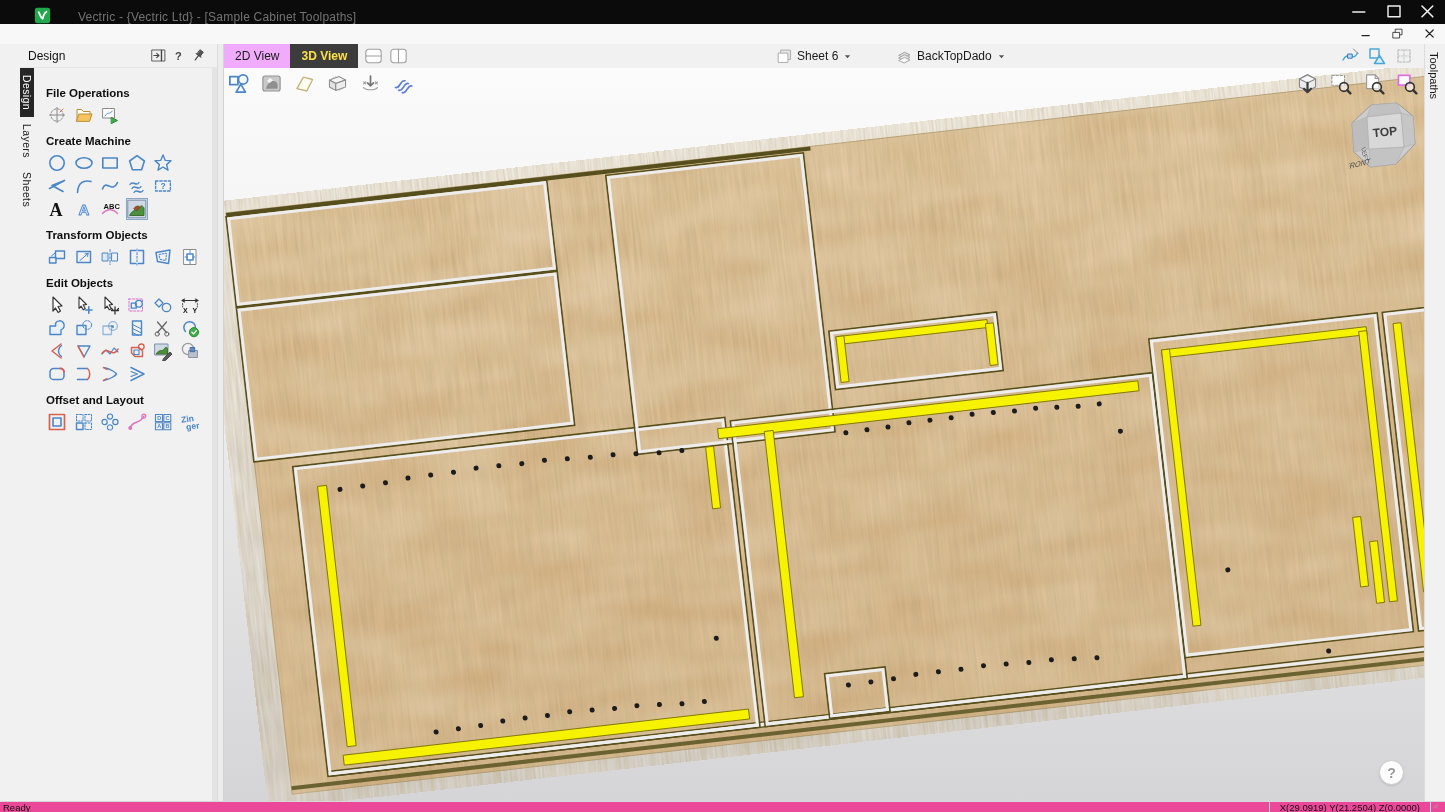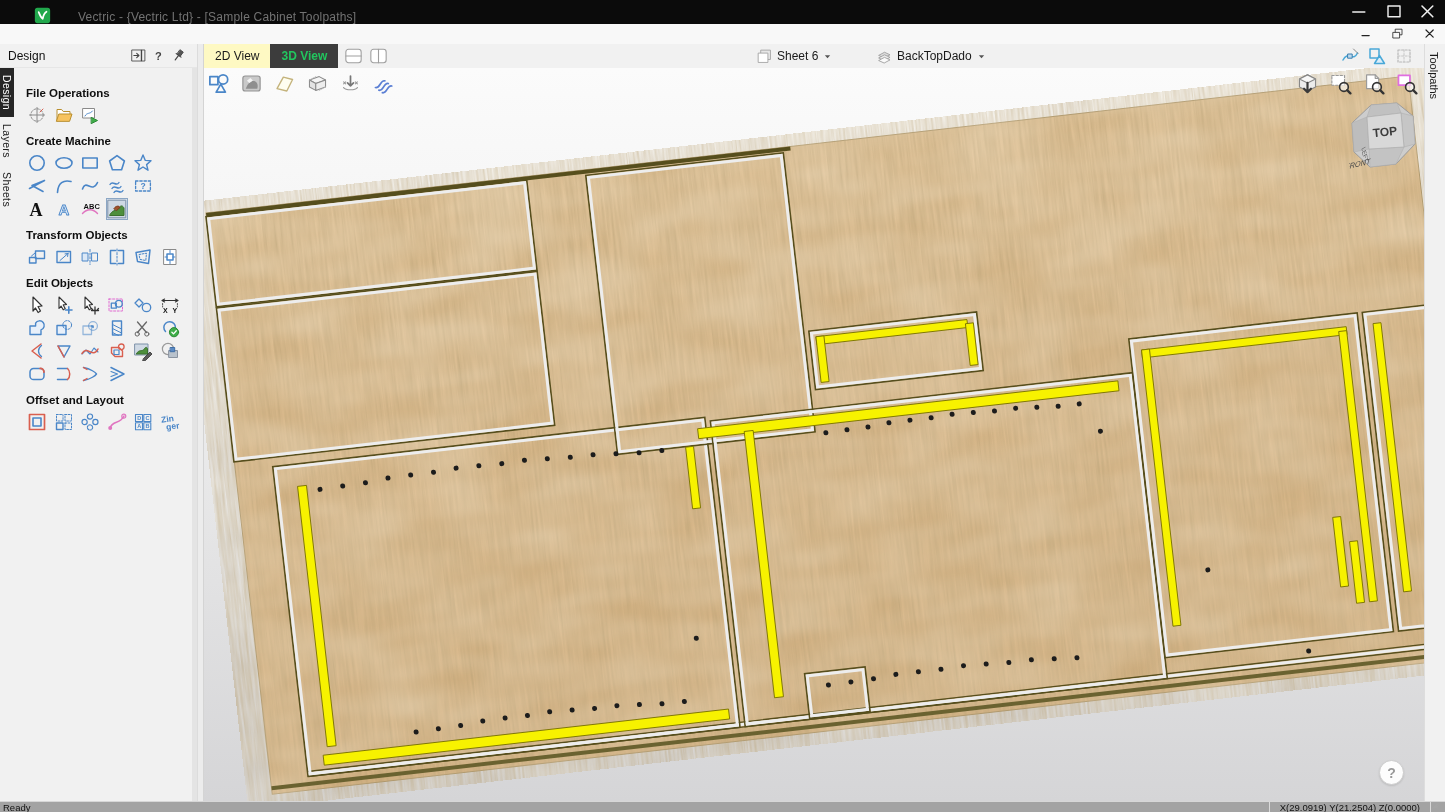--- a/index.html
+++ b/index.html
@@ -12,21 +12,21 @@
   .titletext{margin-left:27px;letter-spacing:.2px;}
   .winbtns{margin-left:auto;display:flex;height:100%;}
   .winbtn{width:34px;height:100%;display:flex;align-items:center;justify-content:center;}
   
   .menubar{height:20px;background:#f8f8f8;display:flex;align-items:center;font-size:12px;position:relative;}
   .menu-item{padding:0 11px;height:100%;display:flex;align-items:center;cursor:default;}
   .menu-item:first-child{padding-left:8px;}
   .mdibtns{position:absolute;right:6px;top:0;height:100%;display:flex;gap:14px;align-items:center;}
   .mdibtn{width:18px;height:16px;display:flex;align-items:center;justify-content:center;}
   
-  .main{display:flex;height:757px;}
+  .main{display:flex;height:757px;padding-left:20px;}
   .leftpanel{width:197px;background:#f1f1f1;position:relative;flex:none;}
   .panelheader{height:24px;display:flex;align-items:center;font-size:12px;padding-left:8px;border-bottom:1px solid #e6e6e6;}
   .ph-icons{margin-left:auto;display:flex;gap:3px;padding-right:10px;}
   .ph-icons span{width:17px;height:17px;display:inline-flex;}
   .panelbody{position:absolute;top:24px;bottom:0;left:0;right:0;}
   .vtabs{position:absolute;left:0;top:0;width:14px;display:flex;flex-direction:column;}
   .vtab{writing-mode:vertical-rl;font-size:10.5px;padding:7px 1px;color:#222;letter-spacing:.4px;}
   .vtab.active{background:#262626;color:#fff;}
   .scrolltrack{position:absolute;right:0;top:0;bottom:0;width:5px;background:#e4e4e4;}
   .tools{position:absolute;left:16px;top:0;right:8px;padding:4px 0 0 10px;}
@@ -35,43 +35,43 @@
   .iconrow{display:flex;gap:4.5px;margin-bottom:1px;}
   .ticon{width:22px;height:22px;display:inline-flex;align-items:center;justify-content:center;border:1px solid transparent;}
   .ticon.pressed{background:#d8e2ee;border-color:#8ba6c4;}
   .jobdims{position:absolute;left:26px;bottom:18px;font-size:11.5px;font-weight:bold;line-height:14px;}
   .jobdims .jd-line{white-space:pre;margin-left:7px;}
   .splitter{width:7px;background:#ececec;border-left:1px solid #dcdcdc;border-right:1px solid #d4d4d4;flex:none;}
   .center{flex:1;display:flex;flex-direction:column;min-width:0;}
   
   .topbar{height:24px;background:#f1f1f1;position:relative;flex:none;font-size:12px;}
   .vtabsrow{position:absolute;left:0;top:0;height:24px;display:flex;}
-  .viewtab{padding:0 11px;line-height:24px;background:#fef9c3;color:#1a1a1a;}
-  .viewtab.active{background:#3c3c3c;color:#22c55e;font-weight:bold;}
+  .viewtab{padding:0 11px;line-height:24px;background:#f0abfc;color:#1a1a1a;}
+  .viewtab.active{background:#3c3c3c;color:#fde047;font-weight:bold;}
   .splitbtns{position:absolute;left:140px;top:3px;display:flex;gap:6px;}
   .splitbtns span{width:19px;height:18px;display:inline-flex;}
   .selector{position:absolute;top:0;height:24px;display:flex;align-items:center;gap:4px;color:#1a1a1a;}
   .selector .sel-ic{width:17px;height:17px;display:inline-flex;}
   .selector .caret{width:9px;height:9px;display:inline-flex;margin-left:1px;}
   .snaps{position:absolute;right:10px;top:2px;display:flex;gap:7px;}
   .snaps span{width:20px;height:20px;display:inline-flex;}
   
   .canvas{position:relative;flex:1;background:linear-gradient(180deg,#fbfbfb 0%,#f1f1f1 35%,#e2e2e3 70%,#d5d5d7 100%);overflow:hidden;}
   .cv-icons-left{position:absolute;left:3px;top:4px;display:flex;gap:10px;z-index:5;}
   .cv-icons-left span,.cv-icons-right span{width:23px;height:23px;display:inline-flex;}
   .cv-icons-right{position:absolute;right:6px;top:4px;display:flex;gap:10px;z-index:5;}
   #scene{position:absolute;left:0;top:0;z-index:1;}
   .viewcube{position:absolute;right:5px;top:33px;width:70px;height:70px;z-index:6;}
   .helpbtn{position:absolute;right:20px;bottom:16px;width:25px;height:25px;border-radius:50%;
            background:#fdfdfd;border:1.5px solid #cdcdcd;color:#9a9a9a;font-size:14px;font-weight:bold;
            display:flex;align-items:center;justify-content:center;z-index:6;box-shadow:0 1px 2px rgba(0,0,0,.12);}
   .rightstrip{width:21px;background:#f1f1f1;border-left:1px solid #dddddd;flex:none;position:relative;}
   .rightstrip .rtab{writing-mode:vertical-rl;font-size:11px;color:#1a1a1a;position:absolute;top:8px;left:3px;}
   
-  .statusbar{height:11px;background:#a3a3a3;border-top:1px solid #d7d7d7;display:flex;align-items:center;
+  .statusbar{height:11px;background:#ec4899;border-top:1px solid #d7d7d7;display:flex;align-items:center;
              font-size:9.5px;padding:0 3px;color:#111;}
   .coords{margin-left:auto;border-left:1px solid #dadada;padding:0 10px;height:100%;display:flex;align-items:center;}
   .grip{width:12px;height:100%;border-left:1px solid #dadada;display:flex;align-items:center;justify-content:center;}
 </style>
 </head>
 <body>
 
 <div id="app">
 
   <div class="titlebar">

